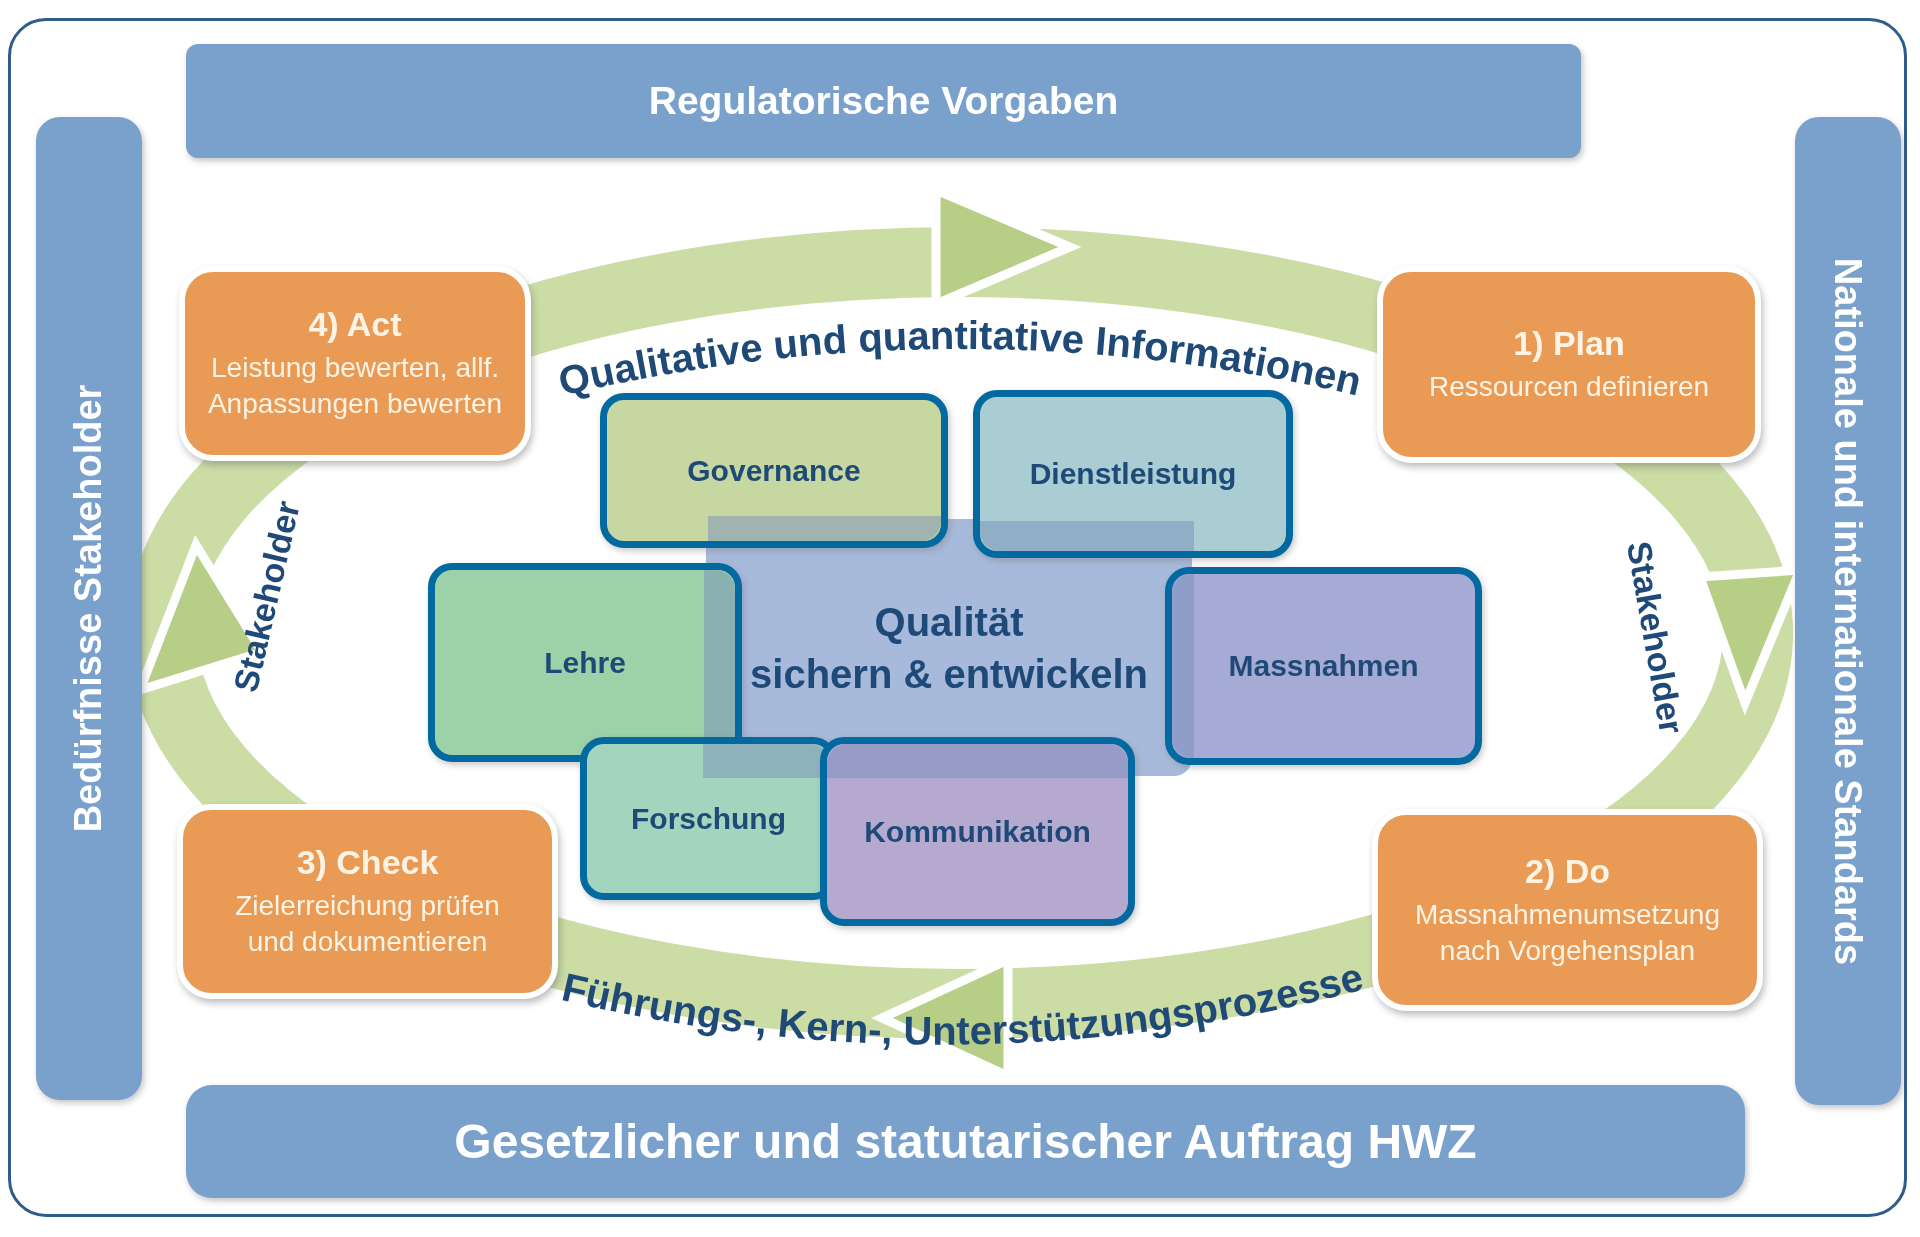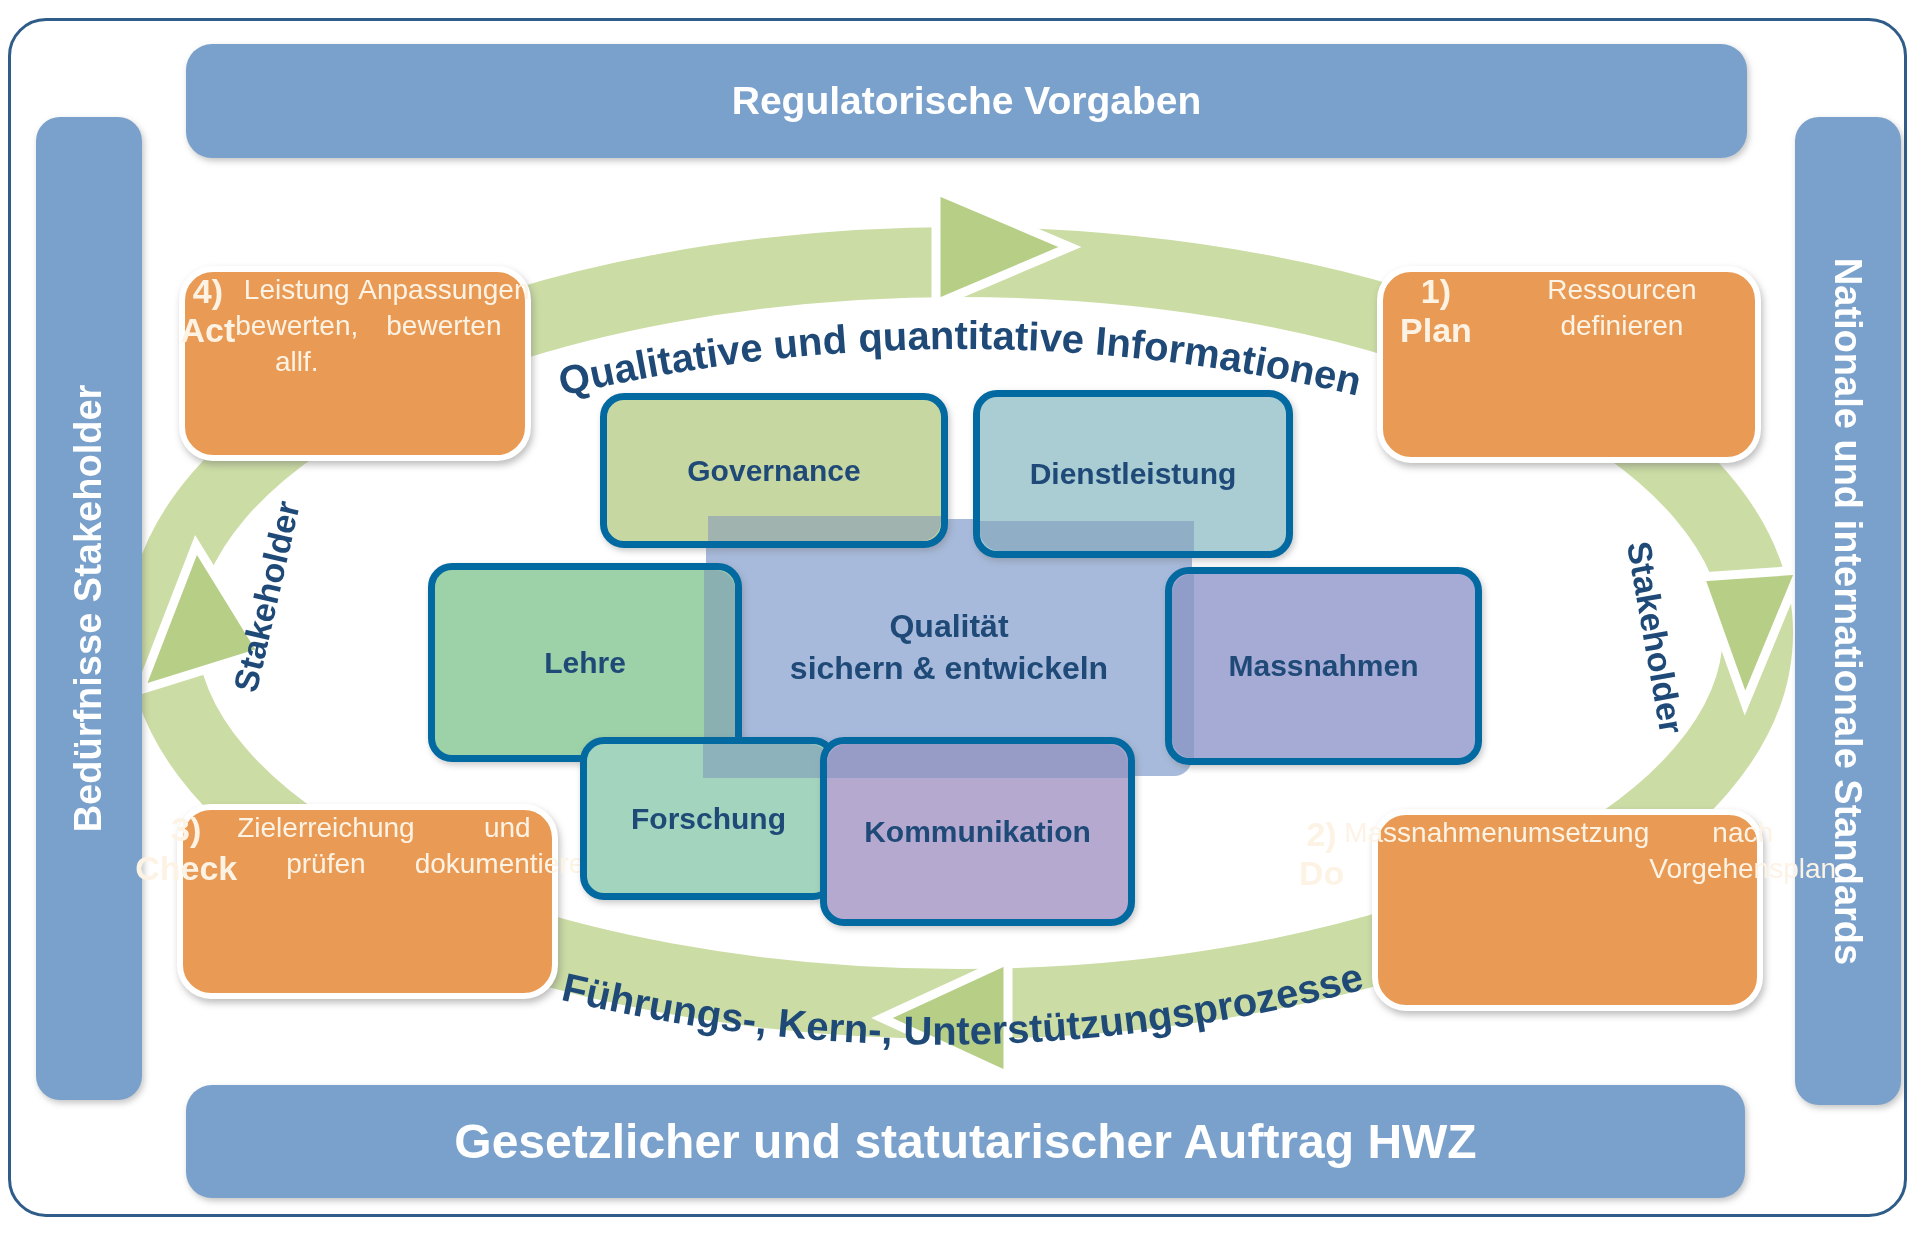--- a/index.html
+++ b/index.html
@@ -7,44 +7,44 @@
         font-family:"Liberation Sans",sans-serif;}
   .frame{position:absolute;left:8px;top:18px;width:1899px;height:1199px;
          border:3px solid var(--frame-border,#2f5c88);border-radius:38px;box-sizing:border-box;}
   .layer{position:absolute;left:0;top:0;width:1920px;height:1237px;}
 
   
   .bar{position:absolute;background:var(--bar-blue,#7aa1cb);color:#ffffff;
        display:flex;align-items:center;justify-content:center;font-weight:bold;
        box-shadow:2px 3px 6px rgba(90,90,90,.35);}
   .bar span{white-space:nowrap;}
-  .bar-top{left:186px;top:44px;width:1561px;height:114px;border-radius:26px;font-size:39px;}
+  .bar-top{left:186px;top:44px;width:1395px;height:114px;border-radius:12px;font-size:39px;}
   .bar-bottom{left:186px;top:1085px;width:1559px;height:113px;border-radius:26px;font-size:48px;}
   .bar-left{left:36px;top:117px;width:106px;height:983px;border-radius:24px;font-size:38px;}
   .bar-right{left:1795px;top:117px;width:106px;height:988px;border-radius:24px;font-size:38px;}
   .bar-left span{transform:rotate(-90deg);}
   .bar-right span{transform:rotate(90deg);}
 
   
   .step{position:absolute;background:var(--orange,#e99b55);border:6px solid #ffffff;
         border-radius:34px;color:var(--orange-text,#fdf3e5);text-align:center;
-        display:flex;justify-content:center;box-sizing:border-box;
+        display:flex;flex-direction:column;justify-content:center;box-sizing:border-box;
         box-shadow:2px 4px 7px rgba(110,110,110,.45);}
   .step .t{font-weight:bold;font-size:34px;margin-bottom:6px;}
   .step .d{font-size:28px;line-height:1.28;}
   .step-act{left:179px;top:266px;width:352px;height:195px;}
   .step-plan{left:1377px;top:266px;width:384px;height:197px;}
   .step-check{left:177px;top:804px;width:381px;height:195px;}
   .step-do{left:1372px;top:809px;width:391px;height:202px;}
 
   
   .center-box{position:absolute;left:706px;top:519px;width:486px;height:257px;
         background:var(--center-blue,#a7badb);border-radius:18px;
         display:flex;flex-direction:column;align-items:center;justify-content:center;
-        color:var(--navy,#1f4a78);font-weight:bold;font-size:32px;line-height:1.3;text-align:center;}
+        color:var(--navy,#1f4a78);font-weight:bold;font-size:40px;line-height:1.3;text-align:center;}
 
   
   .area{position:absolute;border:7px solid #0369a1;box-sizing:border-box;border-radius:24px;
         display:flex;align-items:center;justify-content:center;color:var(--navy,#1f4a78);
         font-weight:bold;font-size:30px;overflow:hidden;
         box-shadow:2px 3px 6px rgba(120,120,120,.4);}
   .area .patch{position:absolute;background:rgba(121,143,188,0.5);}
   .area span{position:relative;}
   .area-governance{left:600px;top:393px;width:348px;height:155px;background:var(--c-governance,#c6d7a1);}
   .area-governance .patch{left:101px;top:116px;right:0;bottom:0;border-radius:0 0 20px 0;}

